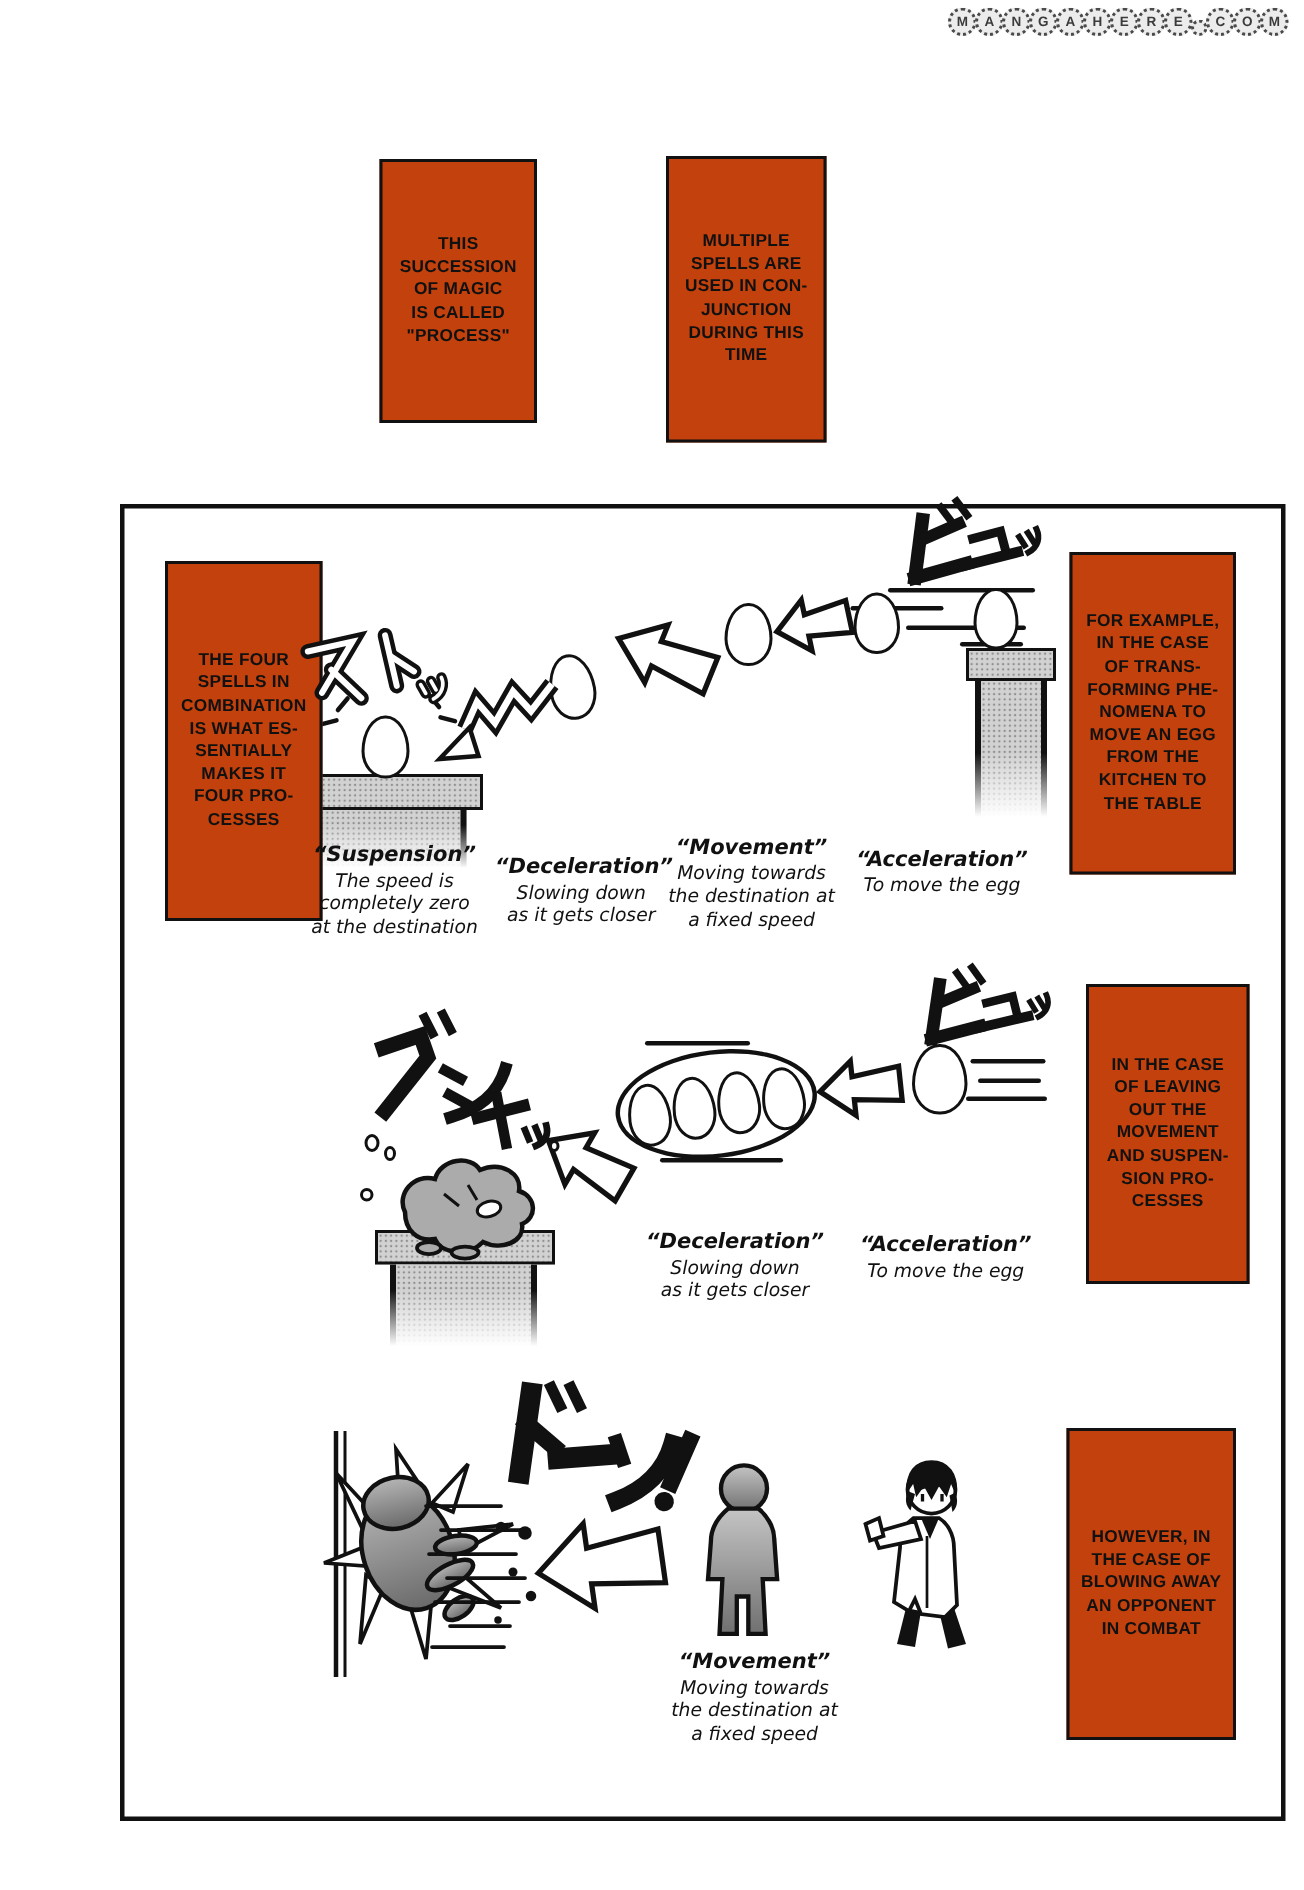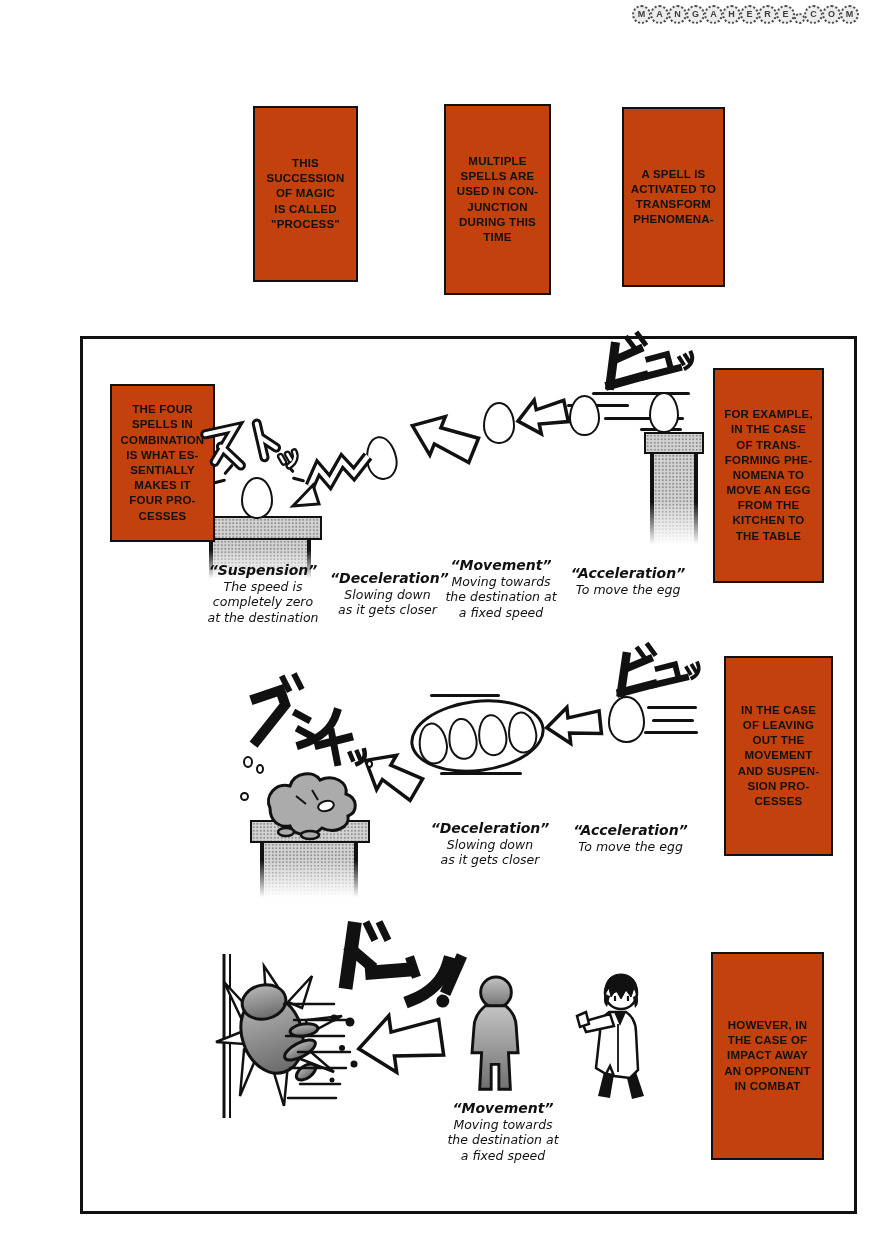--- a/index.html
+++ b/index.html
@@ -81,37 +81,33 @@
 SUCCESSION
 OF MAGIC
 IS CALLED
 "PROCESS"</div>
   <div class="cap-box" style="left:426px;top:104px;width:107px;height:191px;">MULTIPLE
 SPELLS ARE
 USED IN CON-
 JUNCTION
 DURING THIS
 TIME</div>
-  <div class="cap-box" style="left:604px;top:107px;width:103px;height:180px;">A SPELL IS
-ACTIVATED TO
-TRANSFORM
-PHENOMENA-</div>
 
   <div class="panel"></div>
 
   <div class="cap-box" style="left:695px;top:368px;width:111px;height:215px;">FOR EXAMPLE,
 IN THE CASE
 OF TRANS-
 FORMING PHE-
 NOMENA TO
 MOVE AN EGG
 FROM THE
 KITCHEN TO
 THE TABLE</div>
-  <div class="cap-box" style="left:92px;top:384px;width:105px;height:158px;">THE FOUR
+  <div class="cap-box" style="left:92px;top:374px;width:105px;height:240px;">THE FOUR
 SPELLS IN
 COMBINATION
 IS WHAT ES-
 SENTIALLY
 MAKES IT
 FOUR PRO-
 CESSES</div>
 
   <div class="sfx" style="left:583px;top:332px;transform:rotate(-6deg);">
     <span class="sr">ビュッ</span>
@@ -322,21 +318,21 @@
     <div class="hand-desc">Slowing down
 as it gets closer</div>
   </div>
   <div class="hand-label" style="left:568px;top:822px;width:125px;">
     <div class="hand-title">“Acceleration”</div>
     <div class="hand-desc">To move the egg</div>
   </div>
 
   <div class="cap-box" style="left:693px;top:952px;width:113px;height:208px;">HOWEVER, IN
 THE CASE OF
-IMPACT AWAY
+BLOWING AWAY
 AN OPPONENT
 IN COMBAT</div>
 
   <div class="art" style="left:214px;top:946px;">
     <svg width="230" height="180" viewBox="0 0 230 180">
       <defs>
         <linearGradient id="impactGrad" x1="0" y1="0" x2="0" y2="1">
           <stop offset="0" stop-color="#b5b5b5"></stop>
             <stop offset="1" stop-color="#6a6a6a"></stop>
         </linearGradient>

